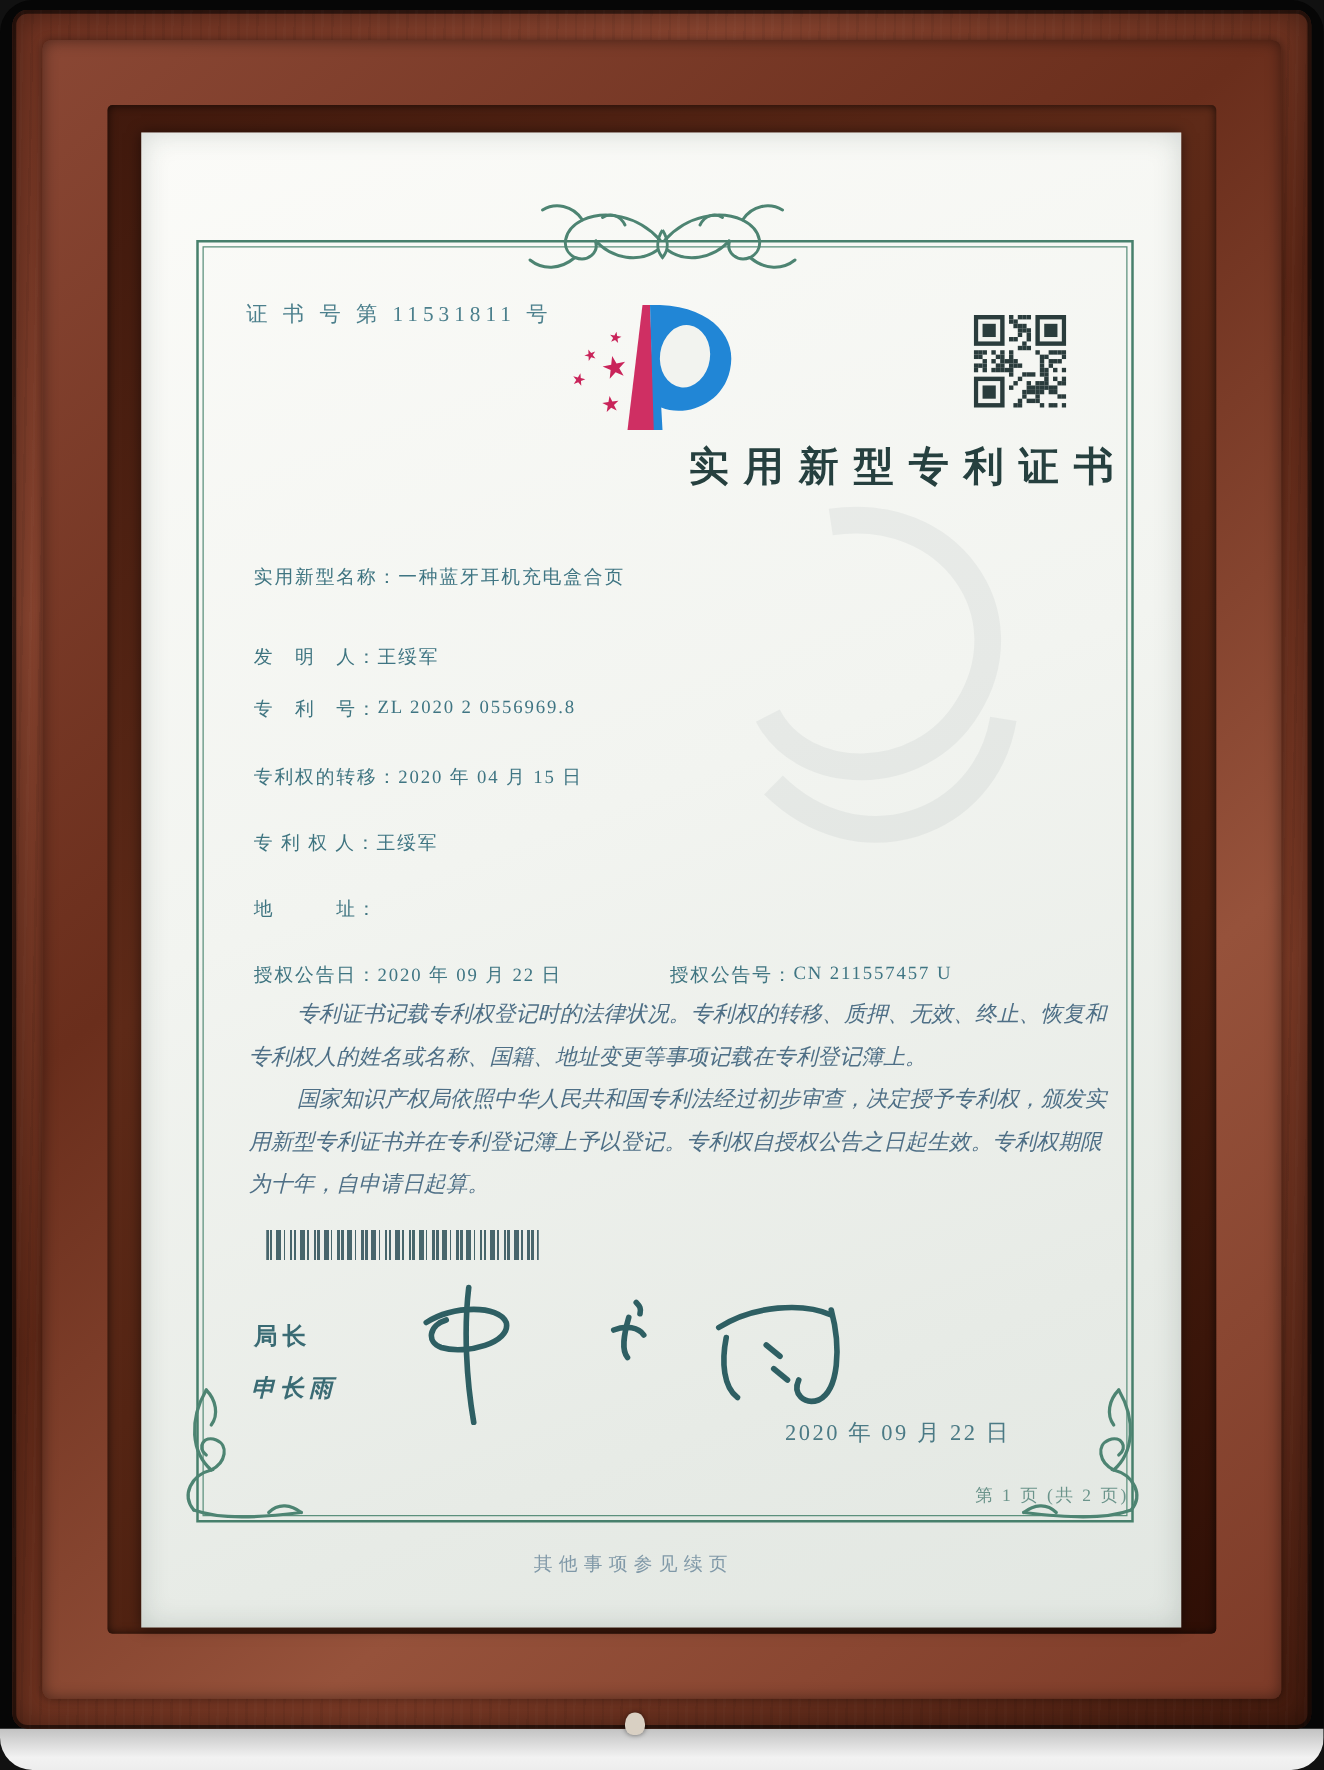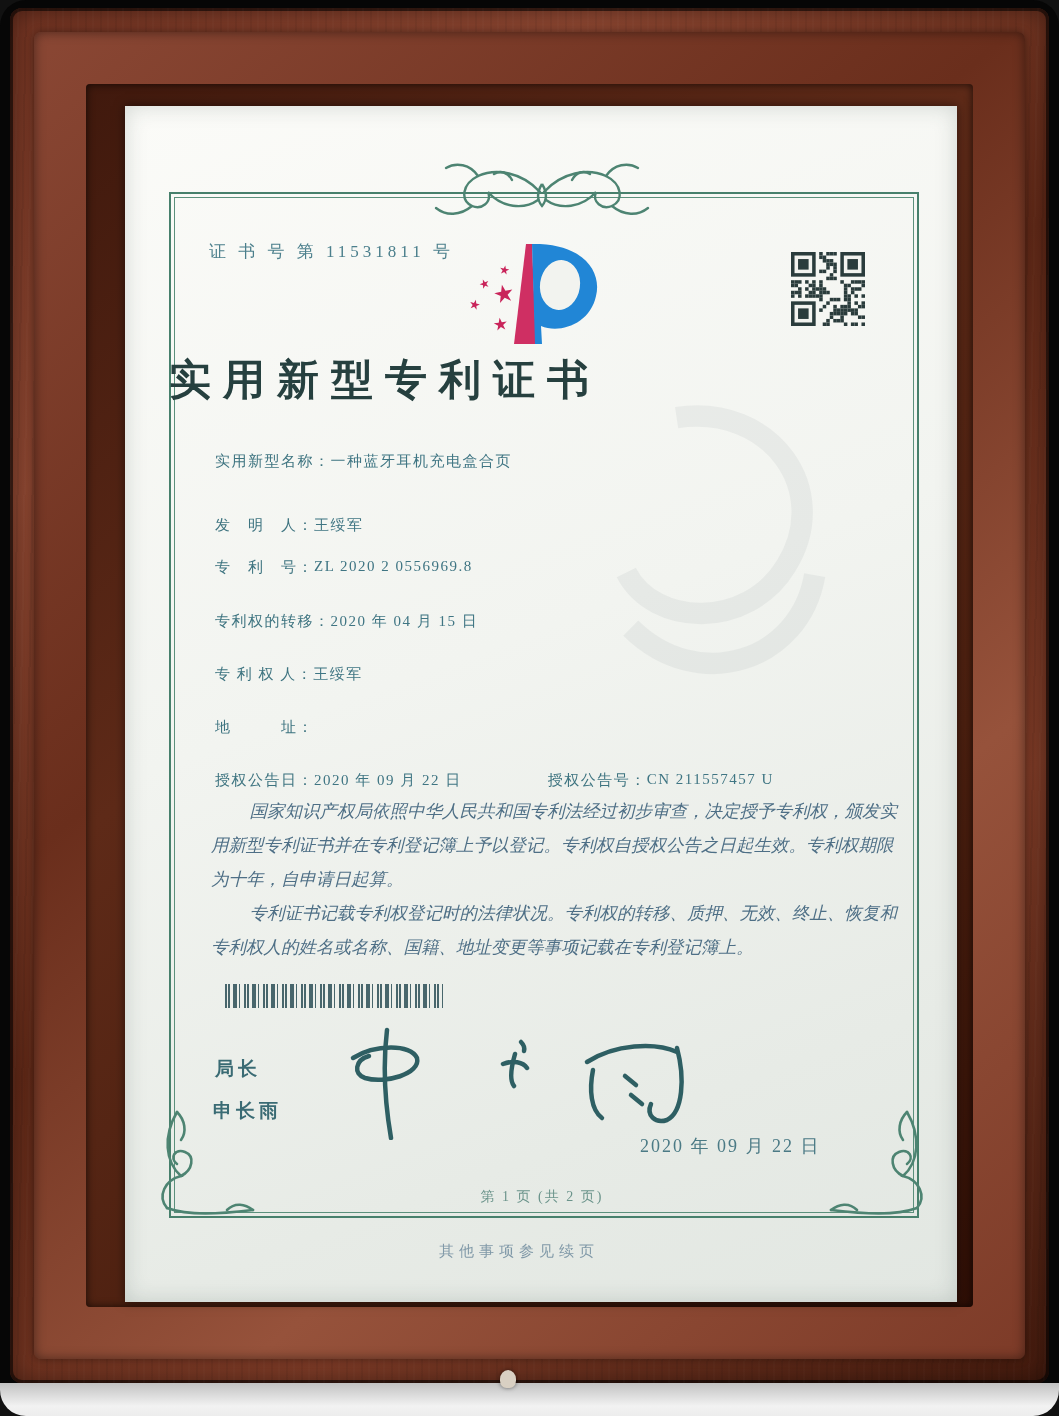--- a/index.html
+++ b/index.html
@@ -16,48 +16,48 @@
          background:repeating-linear-gradient(91deg,rgba(0,0,0,.22) 0 2px,transparent 2px 7px,rgba(255,255,255,.06) 7px 9px,transparent 9px 15px);}
   .frame .bevel-mid{position:absolute;inset:24px;border-radius:7px;
          background:linear-gradient(320deg,#7d3b28 0%,#96523b 30%,#6a2e1c 62%,#8a4734 100%);
          box-shadow:inset 0 0 12px rgba(0,0,0,.45), 0 0 8px rgba(0,0,0,.4);}
   .frame .bevel-inner{position:absolute;inset:76px;border-radius:4px;
          background:linear-gradient(140deg,#40190d 0%,#5e2a18 38%,#4c2010 70%,#2f0f06 100%);
          box-shadow:inset 0 0 8px rgba(0,0,0,.7);}
   
   .paper{position:absolute;left:113px;top:106px;width:832px;height:1196px;
          background:linear-gradient(160deg,#fbfbf8 0%,#f2f4f0 45%,#e7ebe6 80%,#e2e7e2 100%);
-         box-shadow:inset 0 0 22px rgba(40,60,55,.18), 0 0 10px rgba(0,0,0,.5);margin-left:12px;}
+         box-shadow:inset 0 0 22px rgba(40,60,55,.18), 0 0 10px rgba(0,0,0,.5);}
   
   .cert-border{position:absolute;left:44px;top:86px;width:746px;height:1022px;border:2px solid #47806c;}
   .cert-border::before{content:"";position:absolute;inset:3px;border:1px solid #5b907c;}
   .ornament{position:absolute;pointer-events:none;}
   
   .cert-number{position:absolute;left:84px;top:134px;font-size:17px;letter-spacing:4px;color:#4b7f8c;white-space:pre;}
   .emblem{position:absolute;left:318px;top:130px;width:195px;height:114px;}
   .emblem .star{position:absolute;color:#c9245a;line-height:1;font-family:"DejaVu Sans",sans-serif;}
   .qr{position:absolute;left:666px;top:142px;width:74px;height:82px;}
-  .cert-title{position:absolute;left:44px;top:246px;width:746px;text-align:left;
-              font-size:42px;font-weight:700;letter-spacing:12px;color:#26403f;white-space:pre;}
+  .cert-title{position:absolute;left:44px;top:246px;width:746px;text-align:right;
+              font-size:32px;font-weight:700;letter-spacing:12px;color:#26403f;white-space:pre;}
   .fields{position:absolute;left:90px;top:346px;width:700px;}
   .field-row{position:absolute;left:0;display:flex;white-space:pre;font-size:15px;color:#3e7480;letter-spacing:1.5px;}
   .field-row .flabel{color:#3e7480;}
   .field-row .fvalue{color:#3f7583;}
   .row0{top:0px}.row1{top:64px}.row2{top:106px}.row3{top:160px}.row4{top:213px}.row5{top:266px}.row6{top:319px}
   .grant-no{margin-left:86px;display:flex;white-space:pre;}
   .paragraphs{position:absolute;left:86px;top:688px;width:688px;font-size:17.5px;line-height:34px;
               font-style:italic;color:#4e6f86;}
   .paragraphs p{margin:0;text-indent:2.2em;}
   .barcode{position:absolute;left:100px;top:878px;width:218px;height:24px;opacity:.85;filter:blur(.4px);
            background:repeating-linear-gradient(90deg,#2c4f57 0 2px,transparent 2px 3px,#2c4f57 3px 5px,transparent 5px 8px,#2c4f57 8px 12px,transparent 12px 14px,#2c4f57 14px 15px,transparent 15px 19px);}
   .sig-title{position:absolute;left:90px;top:950px;font-size:19px;font-weight:700;letter-spacing:4px;color:#3a6b74;}
-  .sig-name{position:absolute;left:88px;top:992px;font-size:19px;font-weight:700;letter-spacing:4px;color:#3a6b74;}
+  .sig-name{position:absolute;left:88px;top:992px;font-size:19px;font-weight:700;letter-spacing:4px;color:#3a6b74;font-style:italic;}
   .signature-svg{position:absolute;left:200px;top:912px;width:400px;height:122px;}
   .sign-date{position:absolute;left:515px;top:1028px;font-size:18px;letter-spacing:2px;color:#4b7a85;white-space:pre;}
-  .page-info{position:absolute;left:44px;top:1082px;width:746px;text-align:center;font-size:14px;letter-spacing:2px;color:#6b948b;white-space:pre;}
+  .page-info{position:absolute;left:44px;top:1082px;width:746px;text-align:right;font-size:14px;letter-spacing:2px;color:#6b948b;white-space:pre;}
   .footer-note{position:absolute;left:44px;top:1136px;width:700px;text-align:center;font-size:15px;letter-spacing:5px;color:#8099a8;white-space:pre;}
   .watermark{position:absolute;left:470px;top:290px;width:260px;height:300px;opacity:.06;transform:rotate(18deg);}
 </style>
 </head>
 <body>
 
 <div class="photo">
   <div class="surface"></div>
   <div class="frame">
     <div class="grain"></div>
@@ -282,22 +282,22 @@
         <span class="flabel">授权公告日：</span>
         <span class="fvalue">2020 年 09 月 22 日</span>
         <span class="grant-no">
           <span class="flabel">授权公告号：</span>
           <span class="fvalue">CN 211557457 U</span>
         </span>
       </div>
     </div>
 
     <div class="paragraphs">
+      <p>专利证书记载专利权登记时的法律状况。专利权的转移、质押、无效、终止、恢复和专利权人的姓名或名称、国籍、地址变更等事项记载在专利登记簿上。</p>
       <p>国家知识产权局依照中华人民共和国专利法经过初步审查，决定授予专利权，颁发实用新型专利证书并在专利登记簿上予以登记。专利权自授权公告之日起生效。专利权期限为十年，自申请日起算。</p>
-      <p>专利证书记载专利权登记时的法律状况。专利权的转移、质押、无效、终止、恢复和专利权人的姓名或名称、国籍、地址变更等事项记载在专利登记簿上。</p>
     </div>
 
     <div class="barcode"></div>
 
     <div class="sig-title">局长</div>
     <div class="sig-name">申长雨</div>
     <svg class="signature-svg" viewBox="0 0 400 122">
       <g fill="none" stroke="#2e5f63" stroke-width="4.5" stroke-linecap="round">
         <path d="M28,40 C50,26 86,26 92,40 C96,56 60,66 40,60 C28,56 30,42 44,38"></path>
         <path d="M62,12 C58,45 60,85 66,120"></path>

